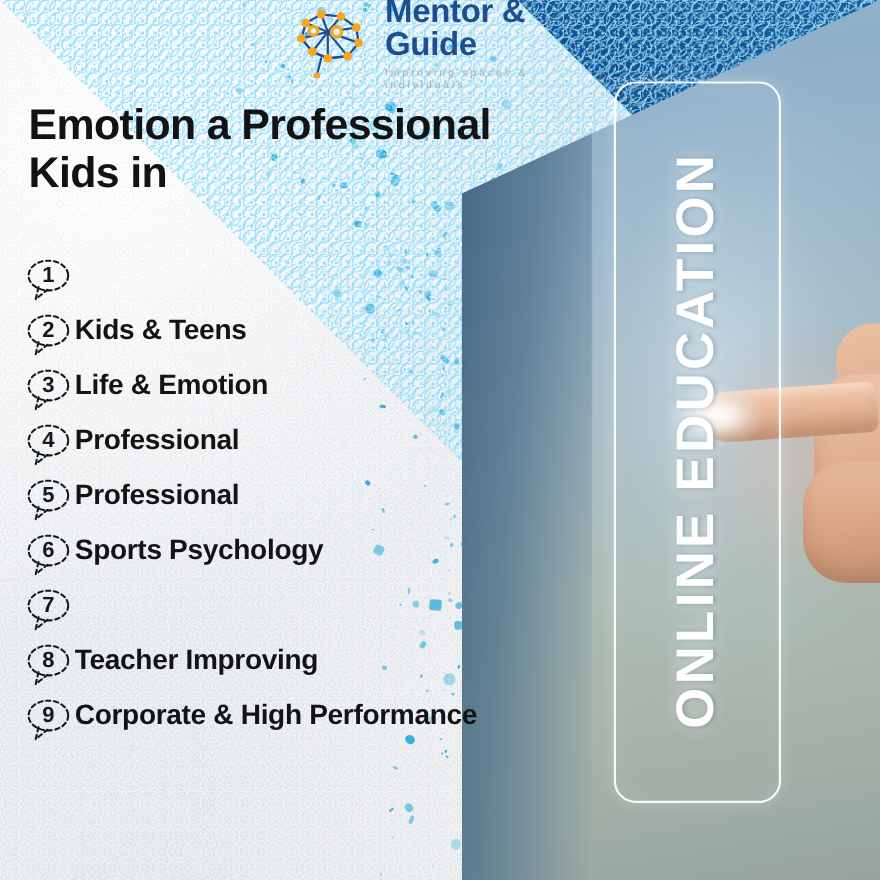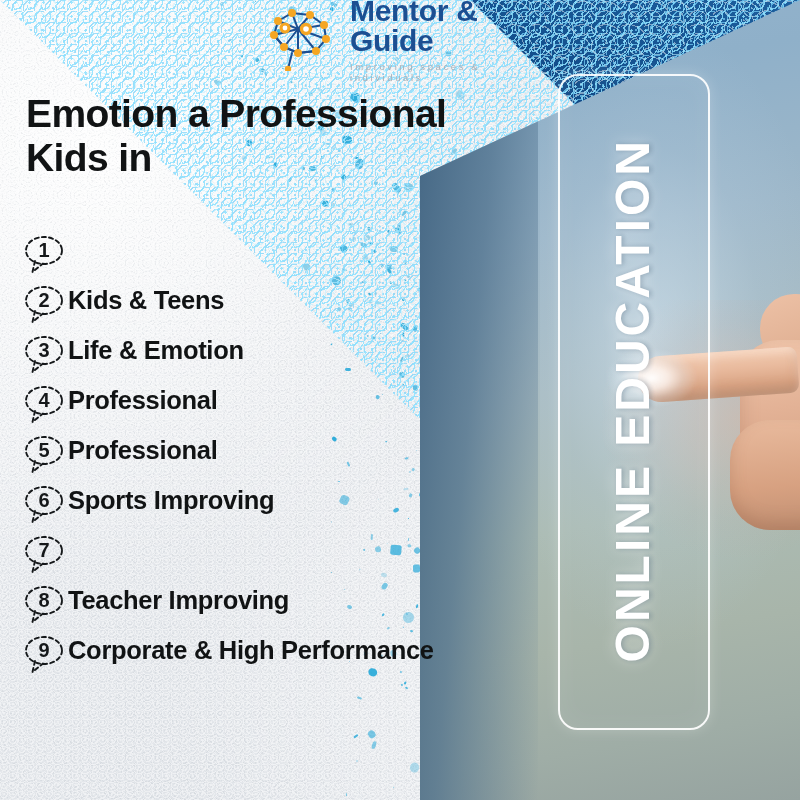--- a/index.html
+++ b/index.html
@@ -658,21 +658,21 @@
         <div class="item-label">Professional</div>
       </div>
       <div class="item">
         <div class="bubble">
           <svg width="44" height="40" viewBox="0 0 44 40">
             <ellipse cx="20" cy="15.5" rx="18" ry="13.5" fill="none" stroke="#15181a" stroke-width="1.9" stroke-dasharray="4 3.2" stroke-linecap="round"></ellipse>
             <path d="M11 26 L8.5 37 L19 28.5" fill="none" stroke="#15181a" stroke-width="1.9" stroke-dasharray="4 3.2" stroke-linejoin="round" stroke-linecap="round"></path>
           </svg>
           <div class="num" style="width: 40px; height: 31px;">6</div>
         </div>
-        <div class="item-label">Sports Improving</div>
+        <div class="item-label">Sports Psychology</div>
       </div>
       <div class="item">
         <div class="bubble">
           <svg width="44" height="40" viewBox="0 0 44 40">
             <ellipse cx="20" cy="15.5" rx="18" ry="13.5" fill="none" stroke="#15181a" stroke-width="1.9" stroke-dasharray="4 3.2" stroke-linecap="round"></ellipse>
             <path d="M11 26 L8.5 37 L19 28.5" fill="none" stroke="#15181a" stroke-width="1.9" stroke-dasharray="4 3.2" stroke-linejoin="round" stroke-linecap="round"></path>
           </svg>
           <div class="num" style="width: 40px; height: 31px;">7</div>
         </div>
       </div>

